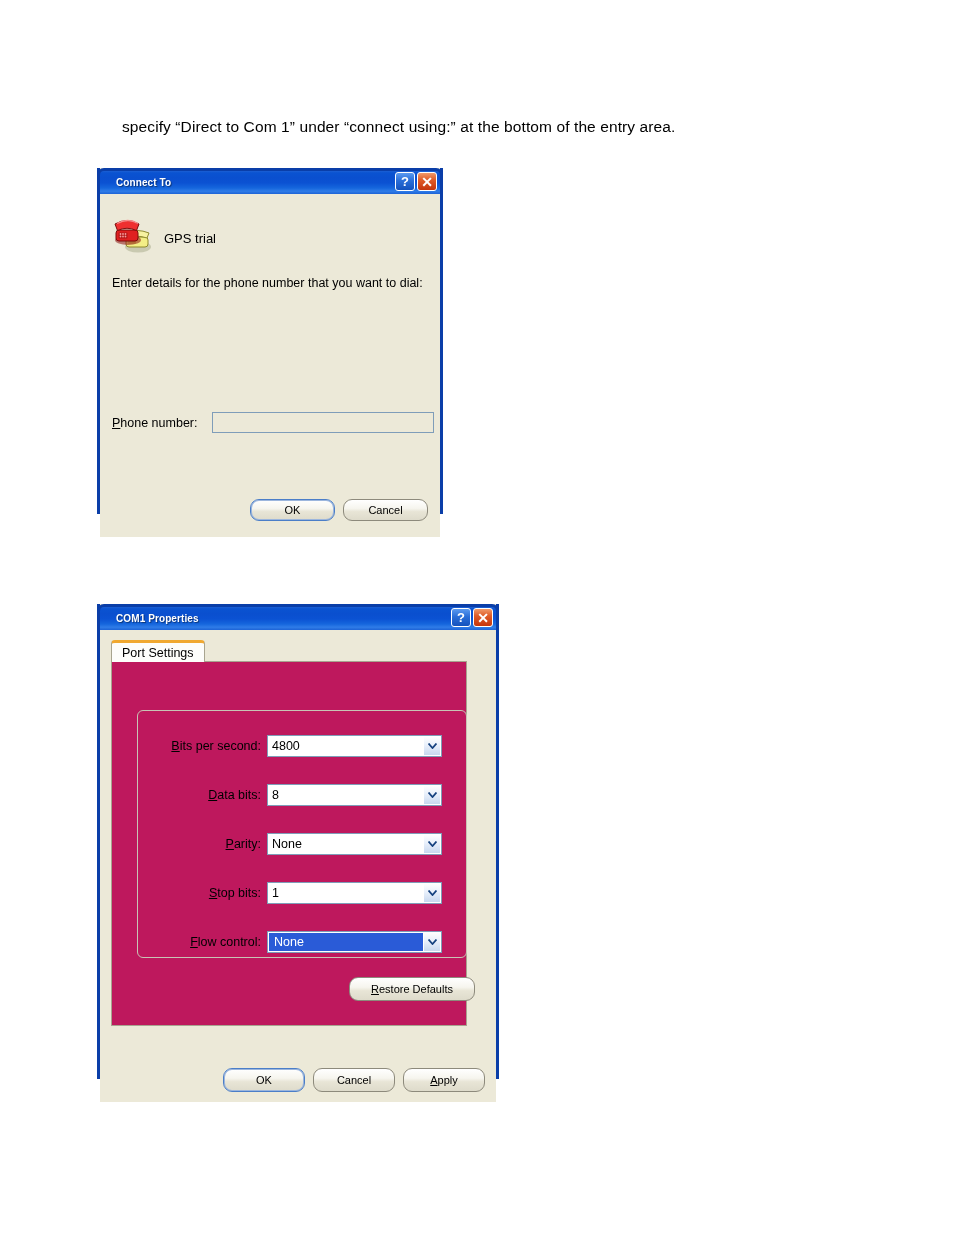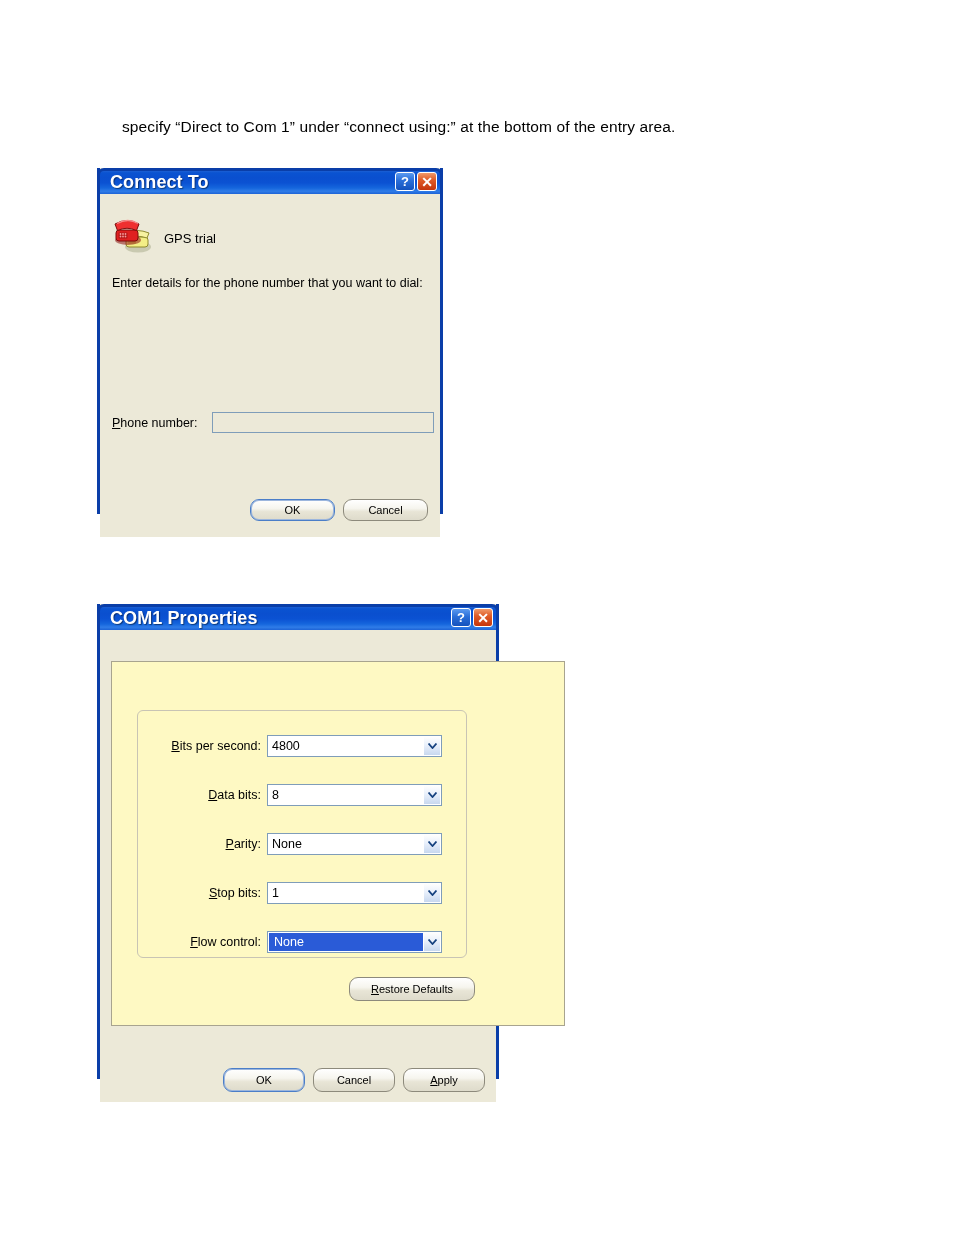--- a/index.html
+++ b/index.html
@@ -44,23 +44,23 @@
     border: 3px solid #0a3ea8;
     border-bottom: none;
     position: relative;
     display: flex;
     align-items: center;
     box-sizing: border-box;
     margin: 0 -3px;
   }
   .xp-title {
     color: #ffffff;
-    font-size: 18px;
+    font-size: 10px;
     font-weight: bold;
-    margin-left: 10px;
+    margin-left: 16px;
     text-shadow: 1px 1px 1px rgba(0,0,0,0.45);
     letter-spacing: 0.1px;
   }
   .xp-titlebtns {
     position: absolute;
     right: 3px;
     top: 1px;
     display: flex;
     gap: 2px;
   }
@@ -235,23 +235,23 @@
     color: #000;
     display: flex;
     align-items: center;
     box-sizing: border-box;
     z-index: 3;
   }
   .tabpage {
     position: absolute;
     left: 11px;
     top: 31px;
-    width: 454px;
+    width: 356px;
     height: 365px;
-    background: #fef9c3;
+    background: #be185d;
     border: 1px solid #a8a48f;
     box-sizing: border-box;
   }
   .groupbox {
     position: absolute;
     left: 25px;
     top: 48px;
     width: 330px;
     height: 248px;
     border: 1px solid #c8c4b4;
@@ -377,20 +377,23 @@
         <span>?</span>
       </div>
       <div class="xp-btn-close">
         <span>✕</span>
       </div>
     </div>
   </div>
 
   <div class="com1-body">
 
+    <div class="tabstrip">
+      <div class="tab-active">Port Settings</div>
+    </div>
 
     <div class="tabpage">
 
       <div class="groupbox"></div>
 
       <div class="com-field-row" style="left:25px;top:73px;">
         <div class="com-field-label"><u>B</u><span>its per second:</span></div>
         <div class="com-combo">
           <span>4800</span>
           <span class="combo-arrow">

